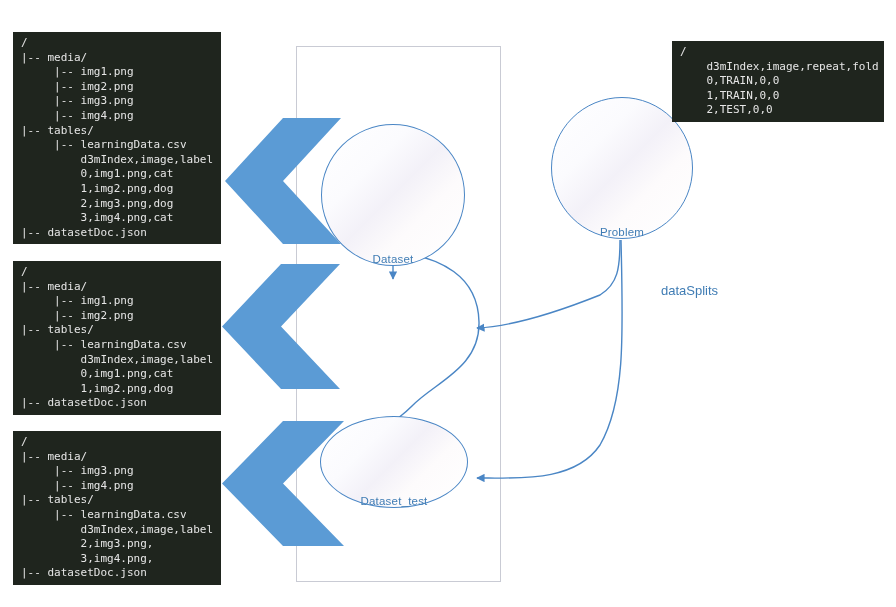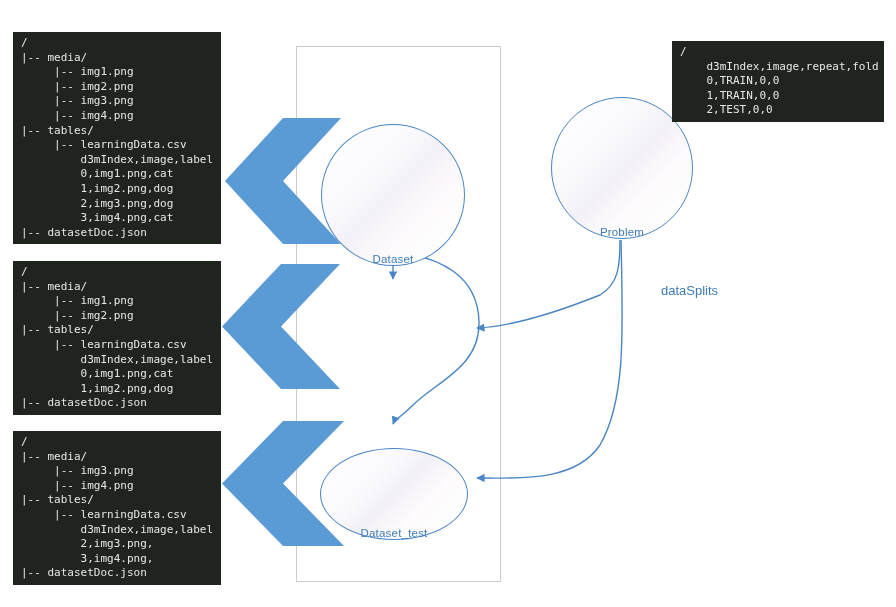--- a/index.html
+++ b/index.html
@@ -90,21 +90,21 @@
   }
   #node-problem {
     left: 551px; top: 97px; width: 142px; height: 142px;
     border-radius: 50%;
   }
   #node-dataset-train {
     left: 320px; top: 285px; width: 148px; height: 87px;
     border-radius: 50%;
   }
   #node-dataset-test {
-    left: 320px; top: 448px; width: 148px; height: 92px;
+    left: 320px; top: 416px; width: 148px; height: 92px;
     border-radius: 50%;
   }
 
   
   #edge-label-datasplits {
     position: absolute;
     left: 661px;
     top: 283px;
     color: #3f7cb4;
     font-size: 13px;

